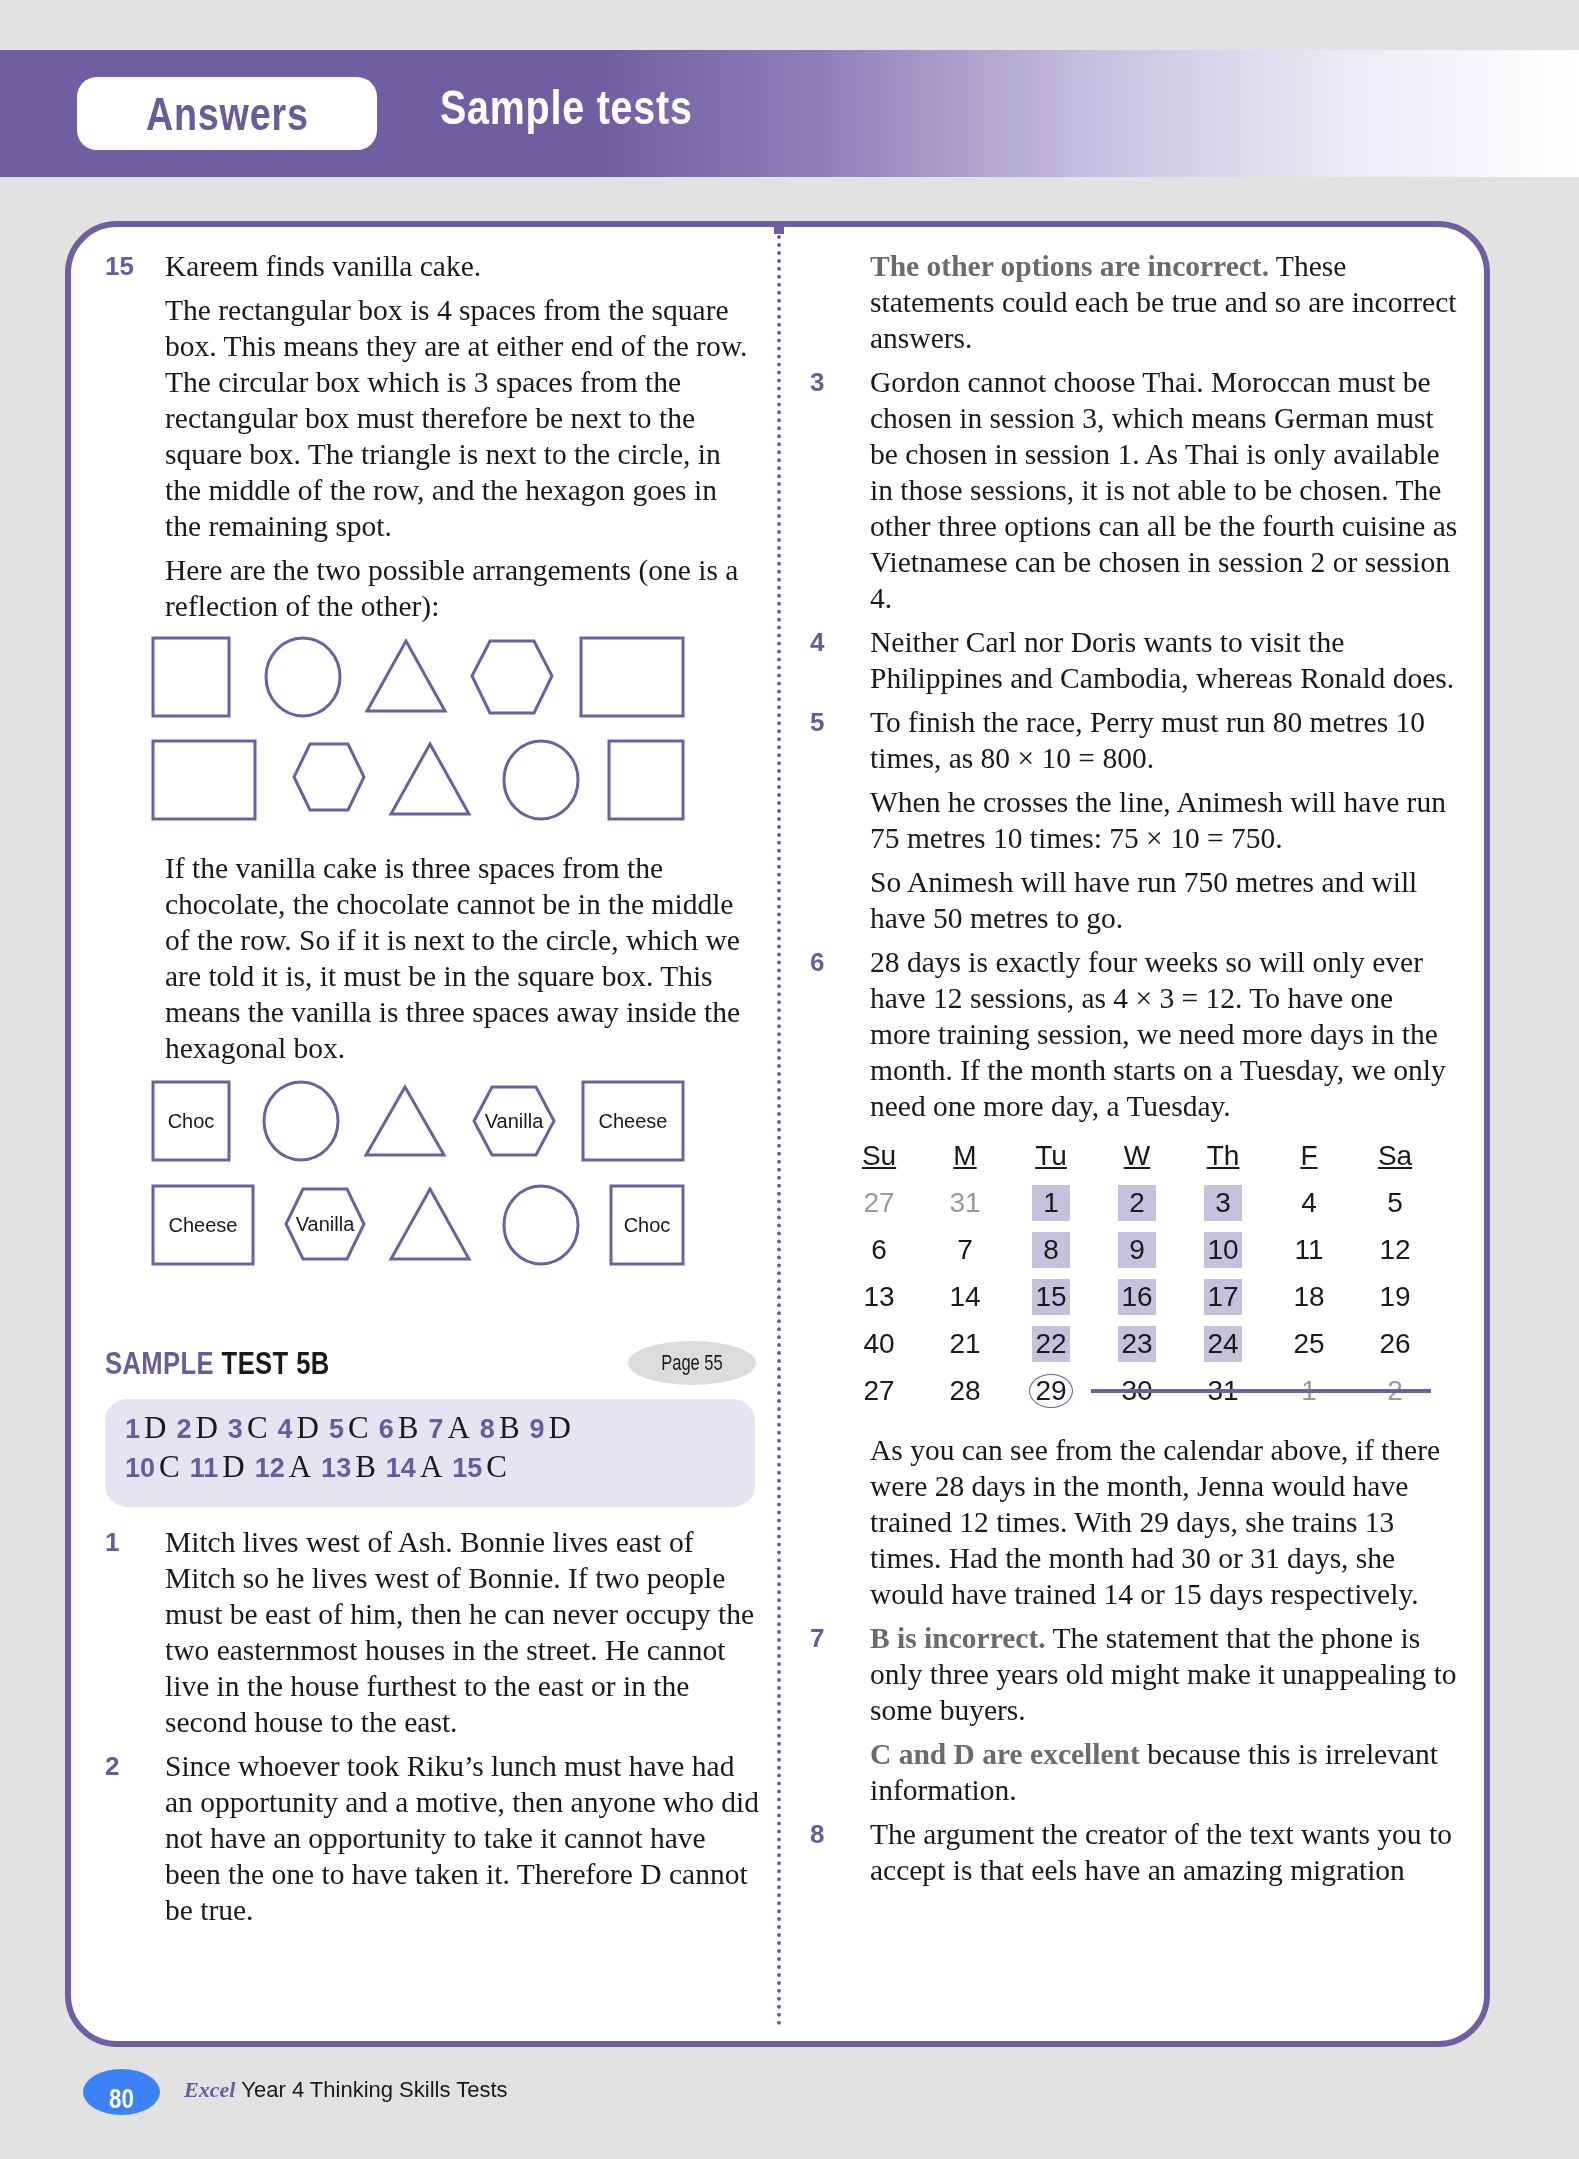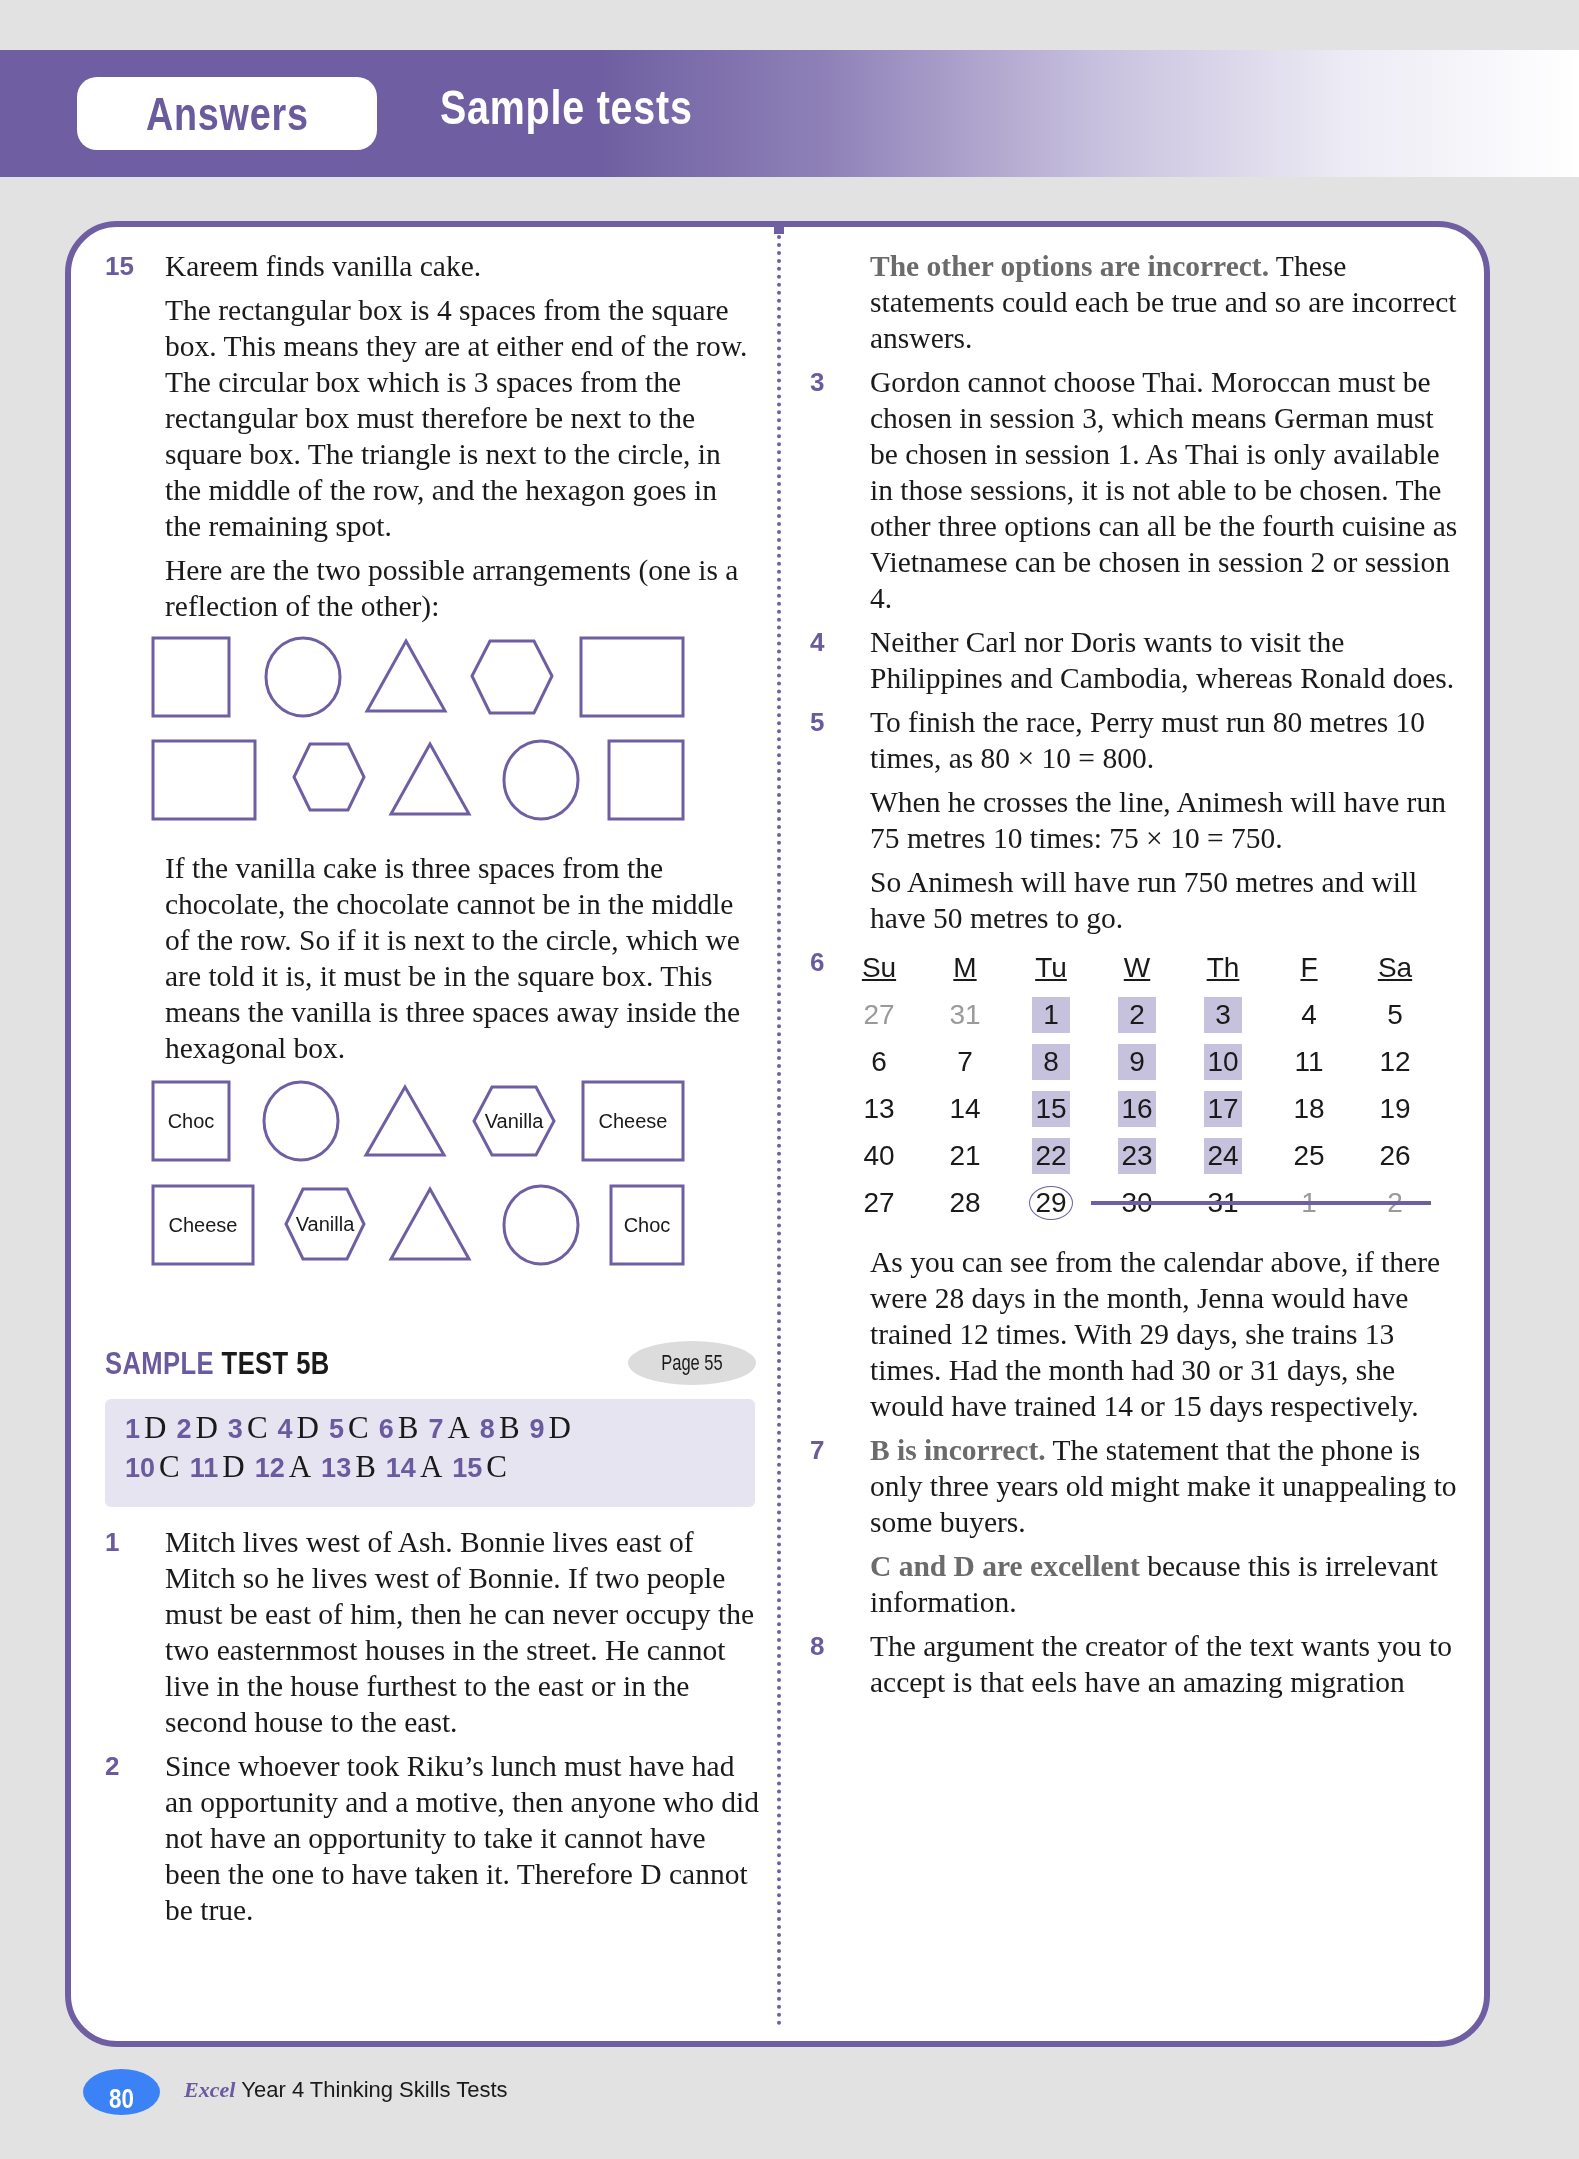--- a/index.html
+++ b/index.html
@@ -28,21 +28,21 @@
   .shape{position:absolute;}
   .shape svg{display:block;overflow:visible;}
   .lbl{position:absolute;left:0;right:0;top:50%;transform:translateY(-50%);text-align:center;
        font-family:"Liberation Sans","DejaVu Sans",sans-serif;font-size:20px;color:#1a1a1a;}
   .test-heading{position:absolute;left:105px;top:1345px;font-family:"Liberation Sans","DejaVu Sans",sans-serif;
        font-weight:bold;font-size:32px;transform:scaleX(0.8);transform-origin:left center;letter-spacing:0.5px;}
   .test-heading .a{color:#6a5a9e;} .test-heading .b{color:#1a1a1a;}
   .page-ref{position:absolute;left:628px;top:1341px;width:128px;height:44px;background:#dcdcdc;border-radius:50%;
        display:flex;align-items:center;justify-content:center;}
   .page-ref span{font-family:"Liberation Sans","DejaVu Sans",sans-serif;font-size:22px;color:#1a1a1a;transform:scaleX(0.75);display:inline-block;}
-  .answer-box{position:absolute;left:105px;top:1399px;width:650px;height:108px;background:#e6e4f1;border-radius:6px;
+  .answer-box{position:absolute;left:105px;top:1399px;width:650px;height:108px;background:#e6e4f1;border-radius:22px;
        padding:10px 20px;box-sizing:border-box;font-size:31px;line-height:37px;}
   .ak{display:inline-block;margin-right:10px;white-space:nowrap;}
   .ak .n{font-family:"Liberation Sans","DejaVu Sans",sans-serif;font-weight:bold;color:#6a5a9e;font-size:27px;margin-right:4px;}
   .col-left2{left:105px;top:1524px;width:655px;}
   .cal{position:relative;width:612px;margin:8px 0 0 0;font-family:"Liberation Sans","DejaVu Sans",sans-serif;font-size:28px;text-decoration:underline;}
   .cal-row{display:flex;height:47px;align-items:center;}
   .cal-cell{width:86px;text-align:center;position:relative;}
   .cal-cell .v{display:inline-block;min-width:34px;padding:2px 2px;line-height:32px;}
   .cal-cell.hl .v{background:#c6c1dd;}
   .cal-cell.muted .v{color:#9a9a9a;}
@@ -229,20 +229,21 @@
     <p class="para">Neither Carl nor Doris wants to visit the Philippines and Cambodia, whereas Ronald does.</p>
   </div>
   <div class="item">
     <span class="num">5</span>
     <p class="para">To finish the race, Perry must run 80 metres 10 times, as 80 × 10 = 800.</p>
     <p class="para">When he crosses the line, Animesh will have run 75 metres 10 times: 75 × 10 = 750.</p>
     <p class="para">So Animesh will have run 750 metres and will have 50 metres to go.</p>
   </div>
   <div class="item">
     <span class="num">6</span>
+    <p class="para" style="margin-bottom:0;">28 days is exactly four weeks so will only ever have 12 sessions, as 4 × 3 = 12. To have one more training session, we need more days in the month. If the month starts on a Tuesday, we only need one more day, a Tuesday.</p>
 
     <div class="cal" style="margin-left:-22px;">
       <div class="cal-row">
         <div class="cal-cell">Su</div>
         <div class="cal-cell">M</div>
         <div class="cal-cell">Tu</div>
         <div class="cal-cell">W</div>
         <div class="cal-cell">Th</div>
         <div class="cal-cell">F</div>
         <div class="cal-cell">Sa</div>

